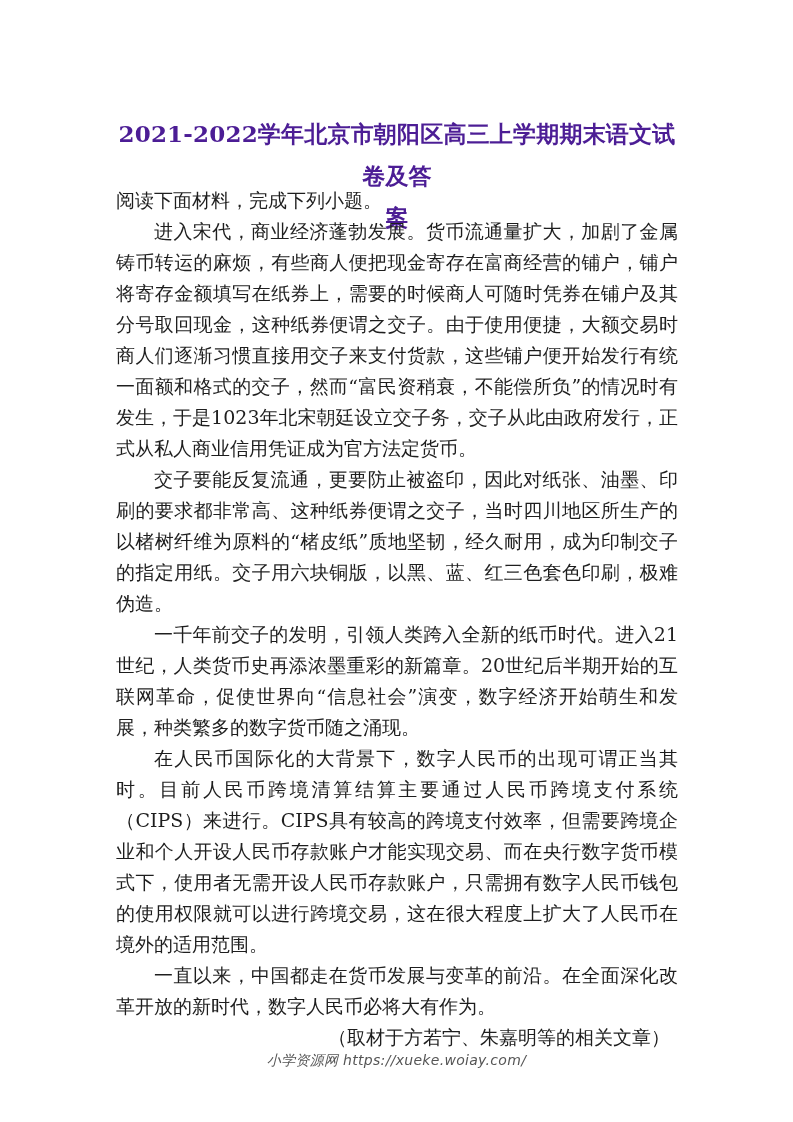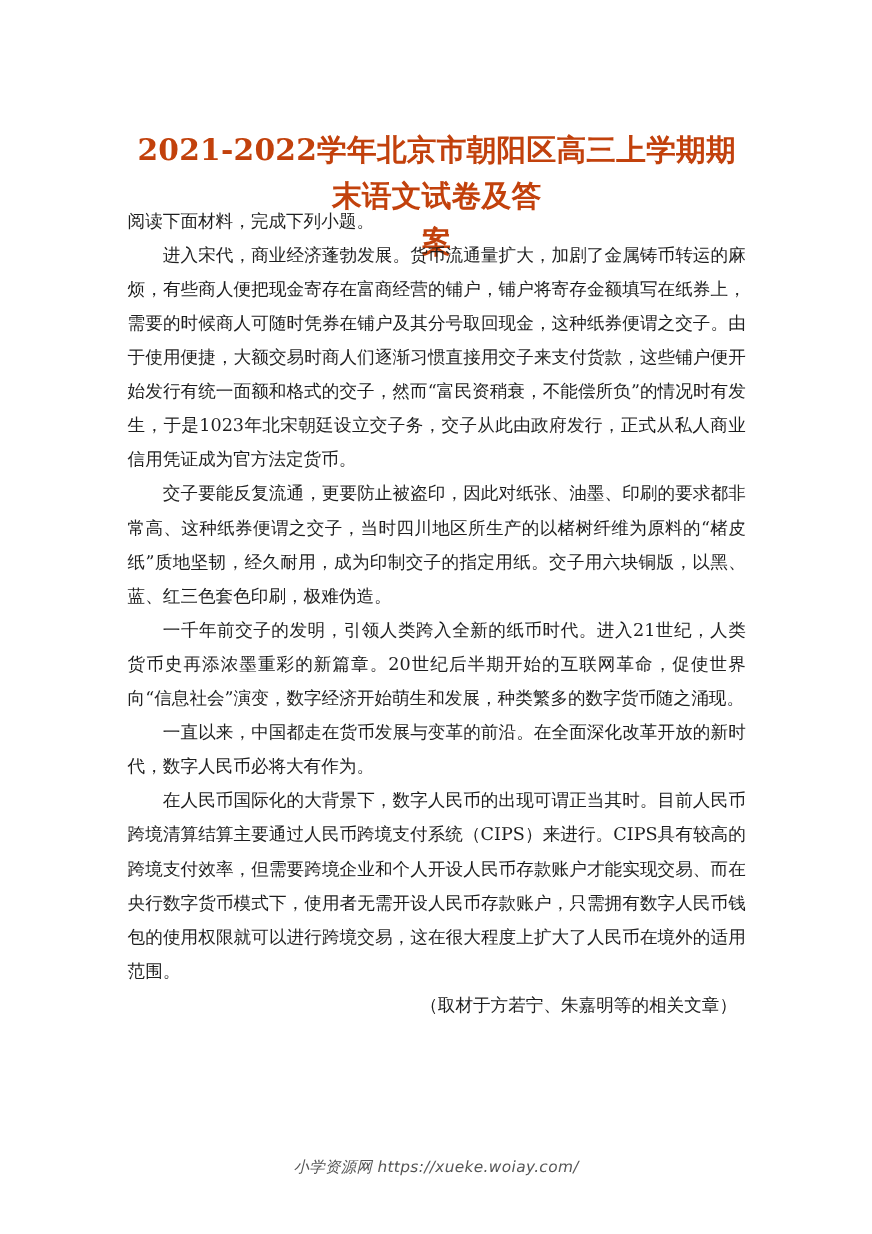--- a/index.html
+++ b/index.html
@@ -20,32 +20,32 @@
     left: 116px;
     top: 0;
     width: 562px;
   }
   .title {
     position: absolute;
     left: 0;
     top: 98px;
     width: 562px;
     text-align: center;
-    font-size: 27px;
+    font-size: 23px;
     line-height: 42px;
     letter-spacing: 0.2px;
-    color: #c2410c;
+    color: #4c1d95;
   }
   .title .line2 { display: block; }
   .body-text {
     position: absolute;
     left: 0;
     top: 185px;
     width: 562px;
-    font-size: 16px;
+    font-size: 19px;
     line-height: 31px;
     color: #1e1e1e;
     text-align: justify;
   }
   .body-text p {
     margin: 0;
   }
   .indent { text-indent: 2em; }
   .source {
     text-align: right;
@@ -71,19 +71,19 @@
   <h1 class="title">
     <span>2021-2022学年北京市朝阳区高三上学期期末语文试卷及答</span>
     <span class="line2">案</span>
   </h1>
 
   <div class="body-text">
     <p>阅读下面材料，完成下列小题。</p>
     <p class="indent">进入宋代，商业经济蓬勃发展。货币流通量扩大，加剧了金属铸币转运的麻烦，有些商人便把现金寄存在富商经营的铺户，铺户将寄存金额填写在纸券上，需要的时候商人可随时凭券在铺户及其分号取回现金，这种纸券便谓之交子。由于使用便捷，大额交易时商人们逐渐习惯直接用交子来支付货款，这些铺户便开始发行有统一面额和格式的交子，然而“富民资稍衰，不能偿所负”的情况时有发生，于是1023年北宋朝廷设立交子务，交子从此由政府发行，正式从私人商业信用凭证成为官方法定货币。</p>
     <p class="indent">交子要能反复流通，更要防止被盗印，因此对纸张、油墨、印刷的要求都非常高、这种纸券便谓之交子，当时四川地区所生产的以楮树纤维为原料的“楮皮纸”质地坚韧，经久耐用，成为印制交子的指定用纸。交子用六块铜版，以黑、蓝、红三色套色印刷，极难伪造。</p>
     <p class="indent">一千年前交子的发明，引领人类跨入全新的纸币时代。进入21世纪，人类货币史再添浓墨重彩的新篇章。20世纪后半期开始的互联网革命，促使世界向“信息社会”演变，数字经济开始萌生和发展，种类繁多的数字货币随之涌现。</p>
+    <p class="indent">在人民币国际化的大背景下，数字人民币的出现可谓正当其时。目前人民币跨境清算结算主要通过人民币跨境支付系统（CIPS）来进行。CIPS具有较高的跨境支付效率，但需要跨境企业和个人开设人民币存款账户才能实现交易、而在央行数字货币模式下，使用者无需开设人民币存款账户，只需拥有数字人民币钱包的使用权限就可以进行跨境交易，这在很大程度上扩大了人民币在境外的适用范围。</p>
     <p class="indent">一直以来，中国都走在货币发展与变革的前沿。在全面深化改革开放的新时代，数字人民币必将大有作为。</p>
-    <p class="indent">在人民币国际化的大背景下，数字人民币的出现可谓正当其时。目前人民币跨境清算结算主要通过人民币跨境支付系统（CIPS）来进行。CIPS具有较高的跨境支付效率，但需要跨境企业和个人开设人民币存款账户才能实现交易、而在央行数字货币模式下，使用者无需开设人民币存款账户，只需拥有数字人民币钱包的使用权限就可以进行跨境交易，这在很大程度上扩大了人民币在境外的适用范围。</p>
     <p class="source">（取材于方若宁、朱嘉明等的相关文章）</p>
   </div>
 </div>
 
 <div class="footer">小学资源网 https://xueke.woiay.com/</div>
 
 </body></html>

